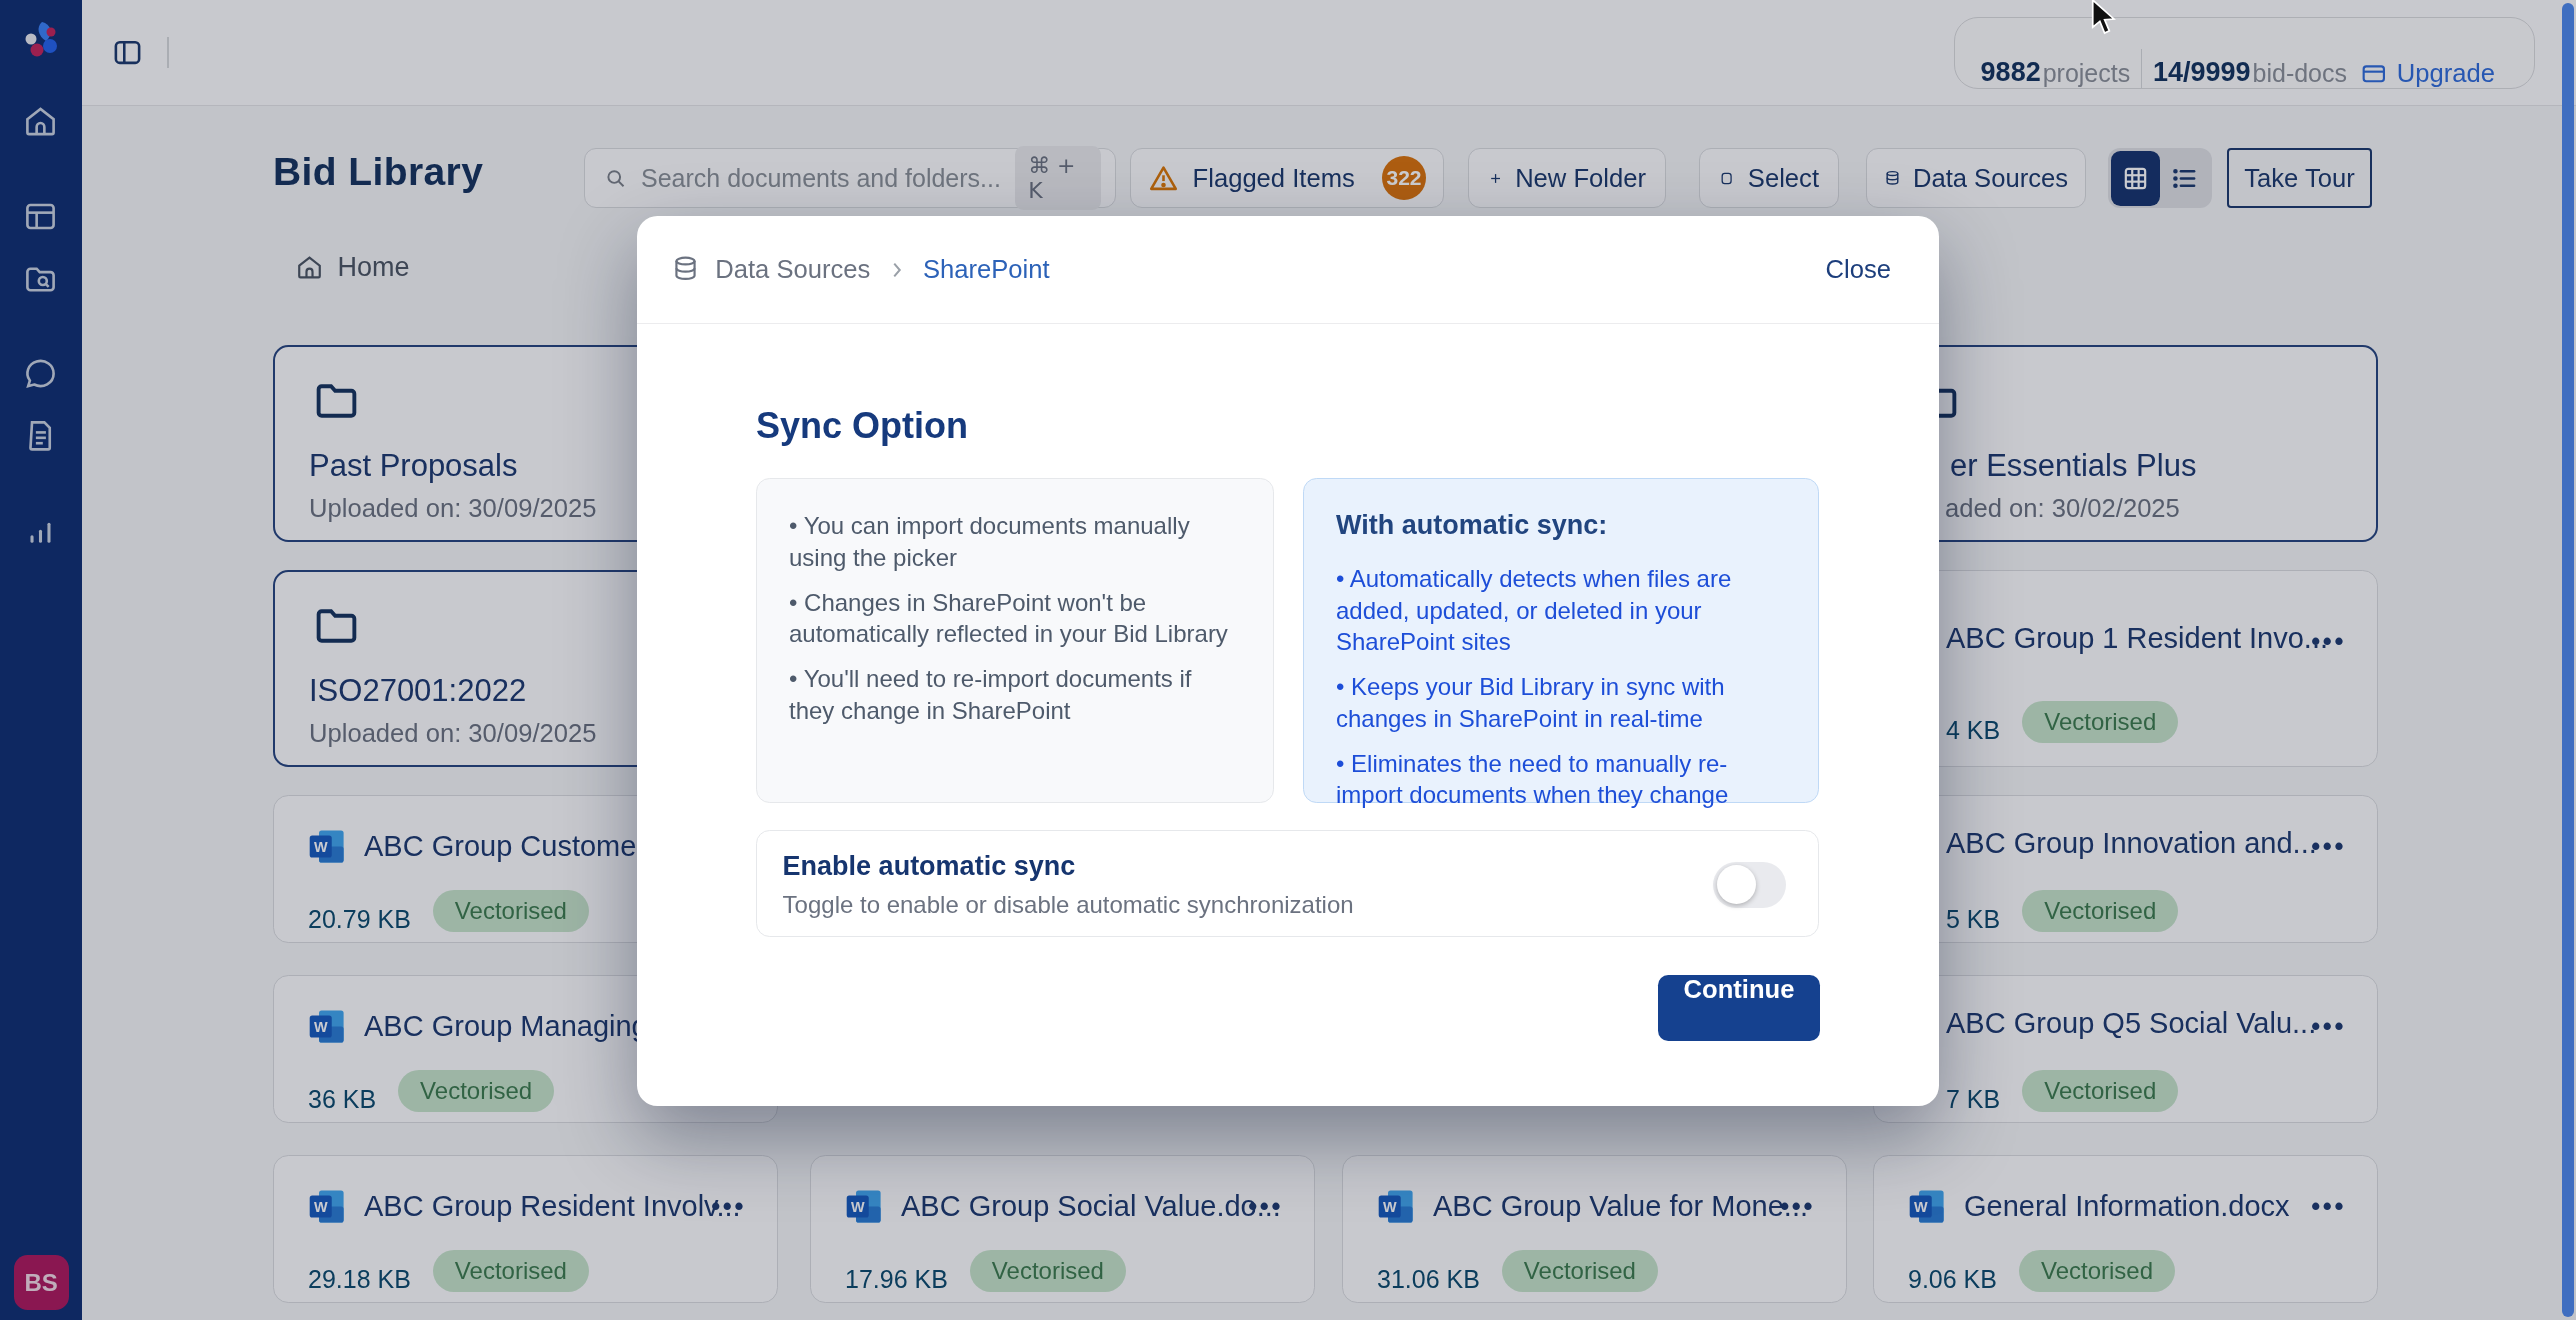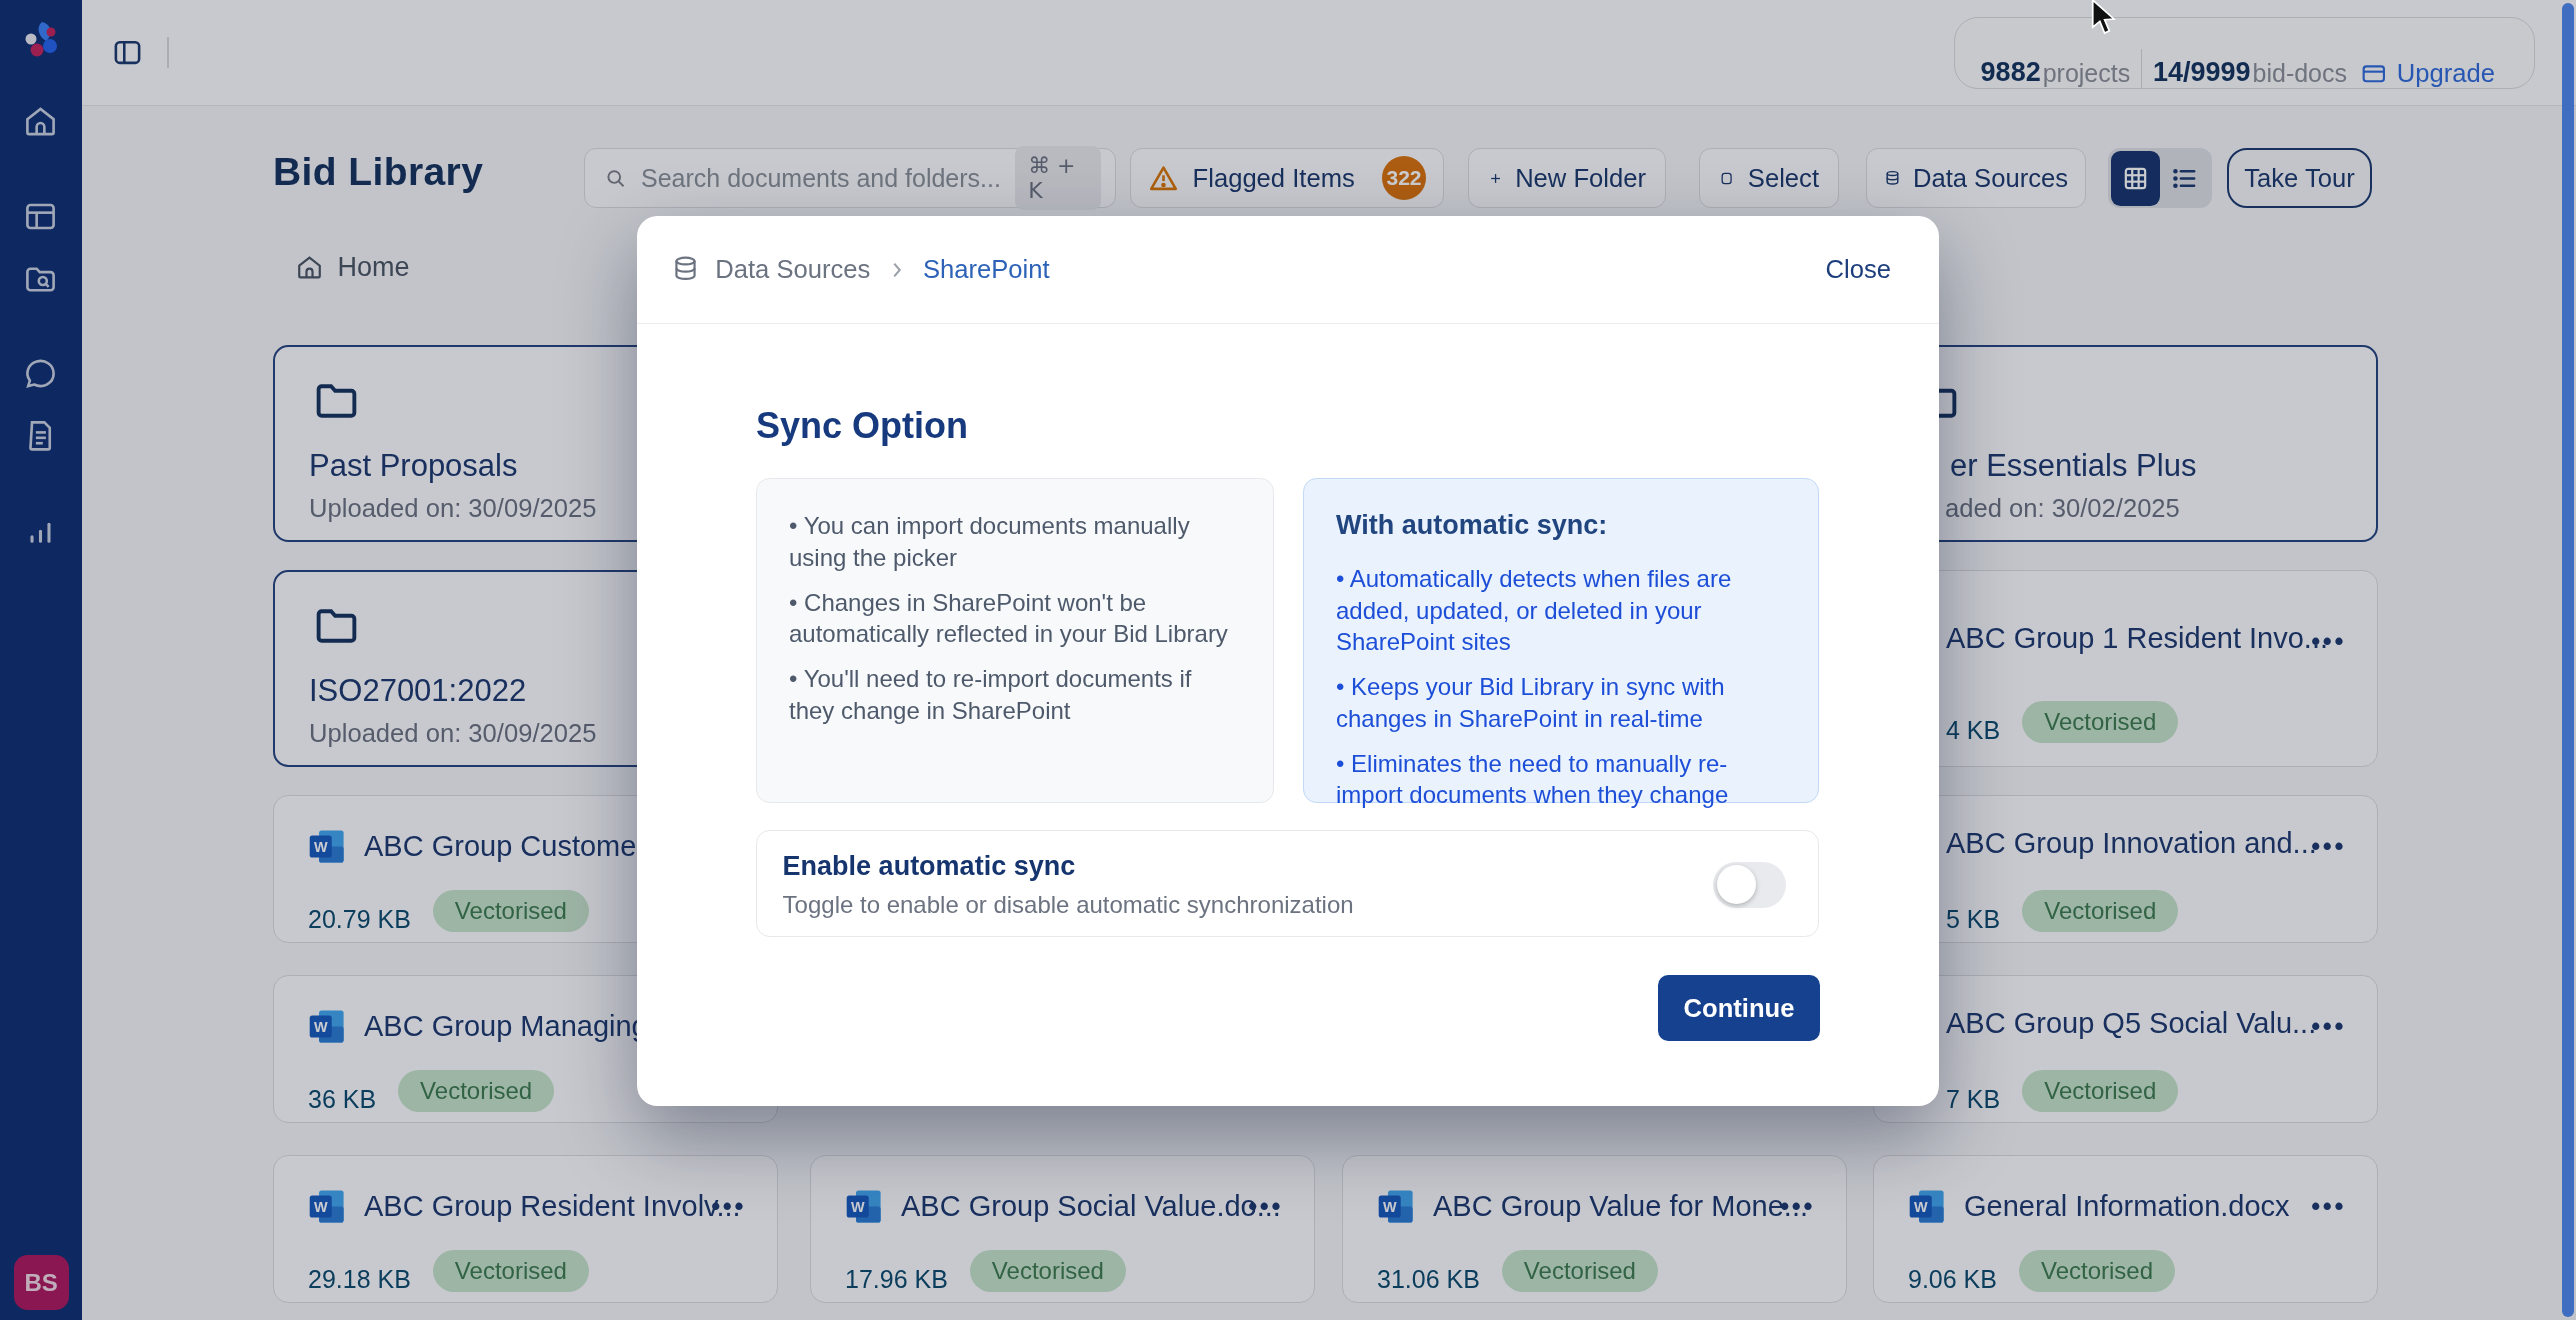--- a/index.html
+++ b/index.html
@@ -30,21 +30,21 @@
   .keycap { margin-left:auto; background:#e8e9eb; border-radius:8.5px; padding:6.8px 13.6px; font-size:22px; color:#6b7280; font-family:"DejaVu Sans", sans-serif; }
   .flagged { left:1130px; width:314px; padding:0 17px; gap:13.6px; }
   .ctl-label { font-size:25.6px; color:#1d3a6e; white-space:nowrap; }
   .count-badge { margin-left:auto; width:44px; height:44px; border-radius:50%; background:#d9730d; color:#fff; font-size:21px; font-weight:700; display:flex; align-items:center; justify-content:center; }
   .btn-newfolder { left:1468px; width:198px; padding:0 19px; gap:12px; }
   .btn-select { left:1699px; width:140px; padding:0 19px; gap:13.6px; }
   .btn-datasources { left:1866px; width:220px; padding:0 17px; gap:12px; }
   .view-toggle { position:absolute; left:2108px; top:148px; width:104px; height:60px; background:#dee0e3; border-radius:12px; display:flex; align-items:center; padding:2.6px; }
   .vt-grid { width:49px; height:55px; background:#17356f; border-radius:9.4px; display:flex; align-items:center; justify-content:center; cursor:pointer; }
   .vt-list { flex:1; display:flex; align-items:center; justify-content:center; cursor:pointer; }
-  .take-tour { position:absolute; left:2227px; top:148px; width:145px; height:60px; border:2.6px solid #1d3a6e; border-radius:20px; background:transparent; color:#1d3a6e; font-size:25.6px; display:flex; align-items:center; justify-content:center; cursor:pointer; }
+  .take-tour { position:absolute; left:2227px; top:148px; width:145px; height:60px; border:2.6px solid #1d3a6e; border-radius:4px; background:transparent; color:#1d3a6e; font-size:25.6px; display:flex; align-items:center; justify-content:center; cursor:pointer; }
 
   .home-crumb { position:absolute; left:295px; top:252px; display:flex; align-items:center; gap:13.6px; cursor:pointer; }
   .home-crumb span { font-size:27px; color:#4b5563; }
 
   
   .card { position:absolute; width:505px; background:#fbfcfd; border:1.7px solid #d9dbde; border-radius:15.3px; cursor:pointer; }
   .folder-card { height:197px; border:2.6px solid #27457f; }
   .doc-card { height:148px; }
   .f-icon { position:absolute; left:34px; top:29px; }
   .f-name { position:absolute; left:34px; top:101px; font-size:31px; color:#1e3a70; white-space:nowrap; }
@@ -73,21 +73,21 @@
   .without .sc-head { color:#3f4c63; }
   .with .sc-head { color:#21457f; }
   .sc-li { font-size:24px; line-height:31.5px; margin-bottom:13.6px; }
   .without .sc-li { color:#4e5a6b; }
   .with .sc-li { color:#1d4ed8; }
   .toggle-card { position:absolute; left:119px; top:614px; width:1063px; height:107px; background:#fff; border:1.7px solid #e6e8eb; border-radius:13.6px; padding:20.4px 25.6px; }
   .tc-title { font-size:27px; font-weight:700; color:#16356f; }
   .tc-sub { font-size:24px; color:#6b7280; margin-top:8.5px; }
   .switch { position:absolute; right:32px; top:31px; width:73px; height:46px; background:#e9eaee; border-radius:23px; cursor:pointer; }
   .knob { position:absolute; left:4.3px; top:3.4px; width:39px; height:39px; border-radius:50%; background:#fff; box-shadow:0 1.7px 5.1px rgba(0,0,0,.25); }
-  .continue-btn { position:absolute; right:119px; top:759px; width:162px; height:66px; background:#15418f; border-radius:10.2px; color:#fff; font-size:25.6px; font-weight:700; display:flex; align-items:center; justify-content:center; cursor:pointer; }
+  .continue-btn { position:absolute; right:119px; top:759px; width:162px; height:66px; background:#15418f; border-radius:10.2px; color:#fff; font-size:25.6px; font-weight:700; display:flex; align-items:flex-start; justify-content:center; cursor:pointer; }
 
   .scrollbar { position:absolute; right:1.7px; top:3.4px; width:12px; height:1314px; border-radius:6px; background:#3f6ec0; z-index:70; cursor:pointer; }
   .cursor { position:absolute; left:2091px; top:0px; z-index:80; pointer-events:none; }
   svg { display:block; }
 </style>
 </head>
 <body>
 
 <div id="app">
 

